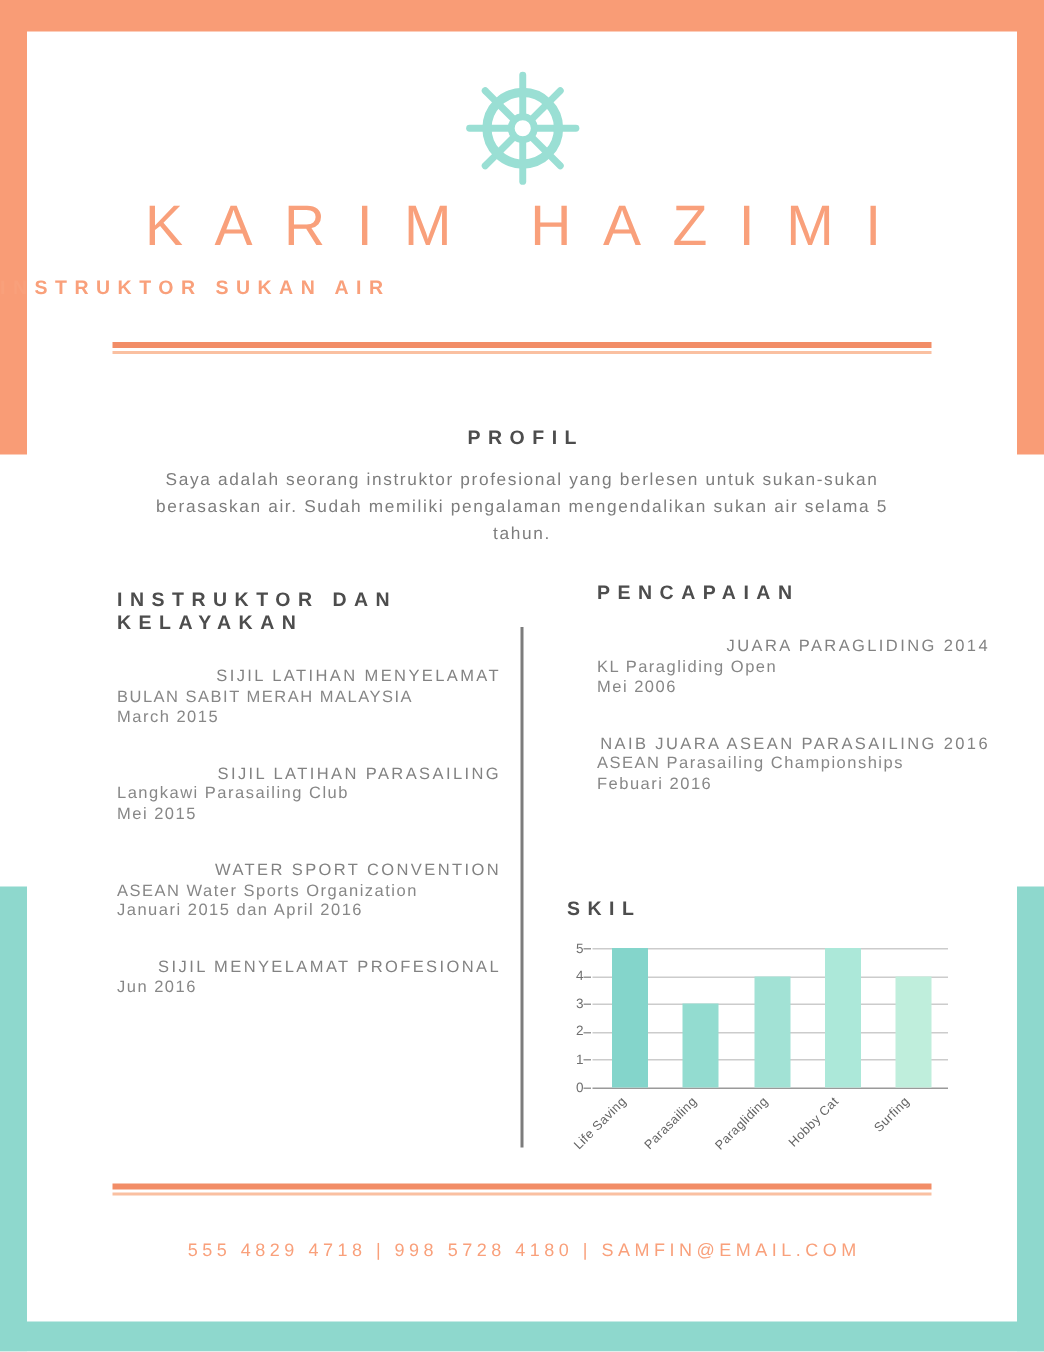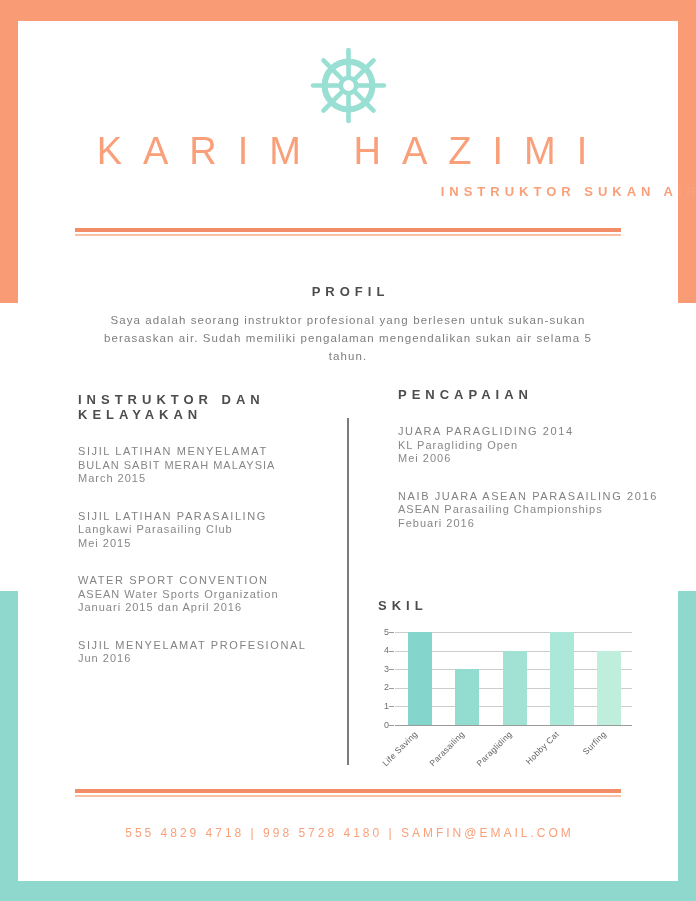--- a/index.html
+++ b/index.html
@@ -11,21 +11,21 @@
   .band-left-coral{left:0;top:0;width:18px;height:303px;background:#f99c76;}
   .band-right-coral{right:0;top:0;width:18px;height:303px;background:#f99c76;}
   .band-left-teal{left:0;top:591px;width:18px;height:310px;background:#8ed8cd;}
   .band-right-teal{right:0;top:591px;width:18px;height:310px;background:#8ed8cd;}
   .band-bottom{left:0;top:881px;width:696px;height:20px;background:#8ed8cd;}
 
   
   .wheel{position:absolute;left:310px;top:47px;width:77px;height:77px;}
   .name{position:absolute;left:0;right:12px;top:130px;text-align:center;font-size:38px;color:#f9a07b;font-weight:400;}
   .name span{letter-spacing:21px;margin-right:-21px;white-space:nowrap;}
-  .subtitle{position:absolute;left:0;right:0;top:184px;text-align:right;font-size:13px;font-weight:bold;color:#f9a07b;}
+  .subtitle{position:absolute;left:0;right:0;top:184px;text-align:left;font-size:13px;font-weight:bold;color:#f9a07b;}
   .subtitle span{letter-spacing:5px;margin-right:-5px;}
 
   .rule{position:absolute;left:75px;width:546px;}
   .rule .thick{height:4px;background:#f28d67;}
   .rule .thin{height:2px;background:#fac0a1;margin-top:2px;}
   .rule-header{top:228px;}
   .rule-footer{top:789px;}
 
   
   .h{font-size:13px;font-weight:bold;color:#4d4d4d;}
@@ -33,21 +33,21 @@
   .profil-h{position:absolute;left:0;right:0;top:284px;text-align:center;}
   .profil-text{position:absolute;left:98px;width:500px;top:311px;text-align:center;
     font-size:11.5px;color:#7d7d7d;line-height:18px;letter-spacing:1.1px;}
 
   
   .col-left{position:absolute;left:78px;top:392px;width:256px;}
   .col-right{position:absolute;left:378px;top:387px;width:262px;margin-left:20px;}
   .col-h{margin-bottom:23px;}
   .entry{margin-bottom:24px;}
   .entry-line{font-size:11px;line-height:13.5px;color:#878787;letter-spacing:1px;}
-  .entry-line.title{letter-spacing:1.6px;color:#828282;}
+  .entry-line.title{letter-spacing:1.6px;color:#828282;text-align:right;}
   .divider{position:absolute;left:347px;top:418px;width:2px;height:347px;background:#7c7c7c;}
 
   
   .skill-h{position:absolute;left:378px;top:598px;text-align:right;}
   .chart{position:absolute;left:378px;top:622px;width:262px;height:158px;font-family:"Liberation Sans",sans-serif;}
   .plot{position:absolute;left:17px;top:10px;width:237px;height:93px;}
   .gridline{position:absolute;left:0;width:100%;height:1px;background:#cccccc;}
   .gridline.base{background:#9a9a9a;}
   .ylab{position:absolute;left:-17px;width:11px;text-align:right;font-size:9px;color:#6f6f6f;}
   .ytick{position:absolute;left:-6px;width:5px;height:1px;background:#9a9a9a;}

